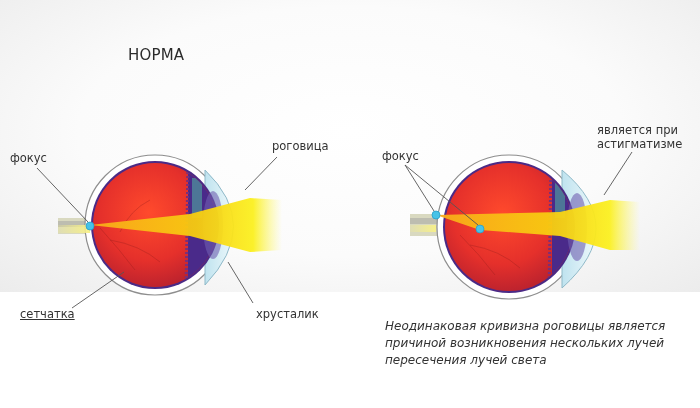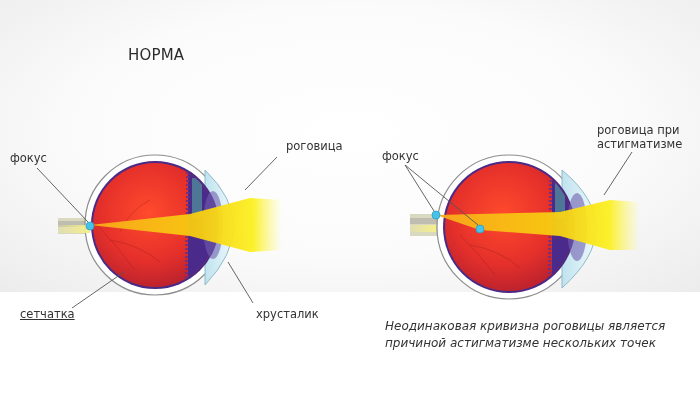--- a/index.html
+++ b/index.html
@@ -103,25 +103,26 @@
       <circle cx="480" cy="229" r="4" fill="#47c3e8" stroke="#2a9fc8" stroke-width="0.8"></circle>
 
       <line x1="405" y1="165" x2="434" y2="211" stroke="#555" stroke-width="0.9"></line>
       <line x1="405" y1="165" x2="478" y2="225" stroke="#555" stroke-width="0.9"></line>
       <line x1="632" y1="152" x2="604" y2="195" stroke="#555" stroke-width="0.9"></line>
     </g>
   </svg>
 
   <div class="title" style="left:128px;top:46px;">НОРМА</div>
   <div class="label" style="left:10px;top:152px;">фокус</div>
-  <div class="label" style="left:286px;top:140px;">роговица</div>
+  <div class="label" style="left:272px;top:140px;">роговица</div>
   <div class="label" style="left:20px;top:308px;text-decoration:underline;">сетчатка</div>
   <div class="label" style="left:248px;top:308px;margin-left:8px;">хрусталик</div>
 
   <div class="label" style="left:382px;top:150px;">фокус</div>
-  <div class="label" style="left:597px;top:124px;">роговица при</div>
+  <div class="label" style="left:597px;top:124px;">является при</div>
   <div class="label" style="left:597px;top:138px;">астигматизме</div>
 
   <div class="caption" style="left:385px;top:318px;">
     <div>Неодинаковая кривизна роговицы является</div>
-    <div>причиной астигматизме нескольких точек</div>
+    <div>причиной возникновения нескольких лучей</div>
+    <div>пересечения лучей света</div>
   </div>
 </div>
 
 </body></html>

